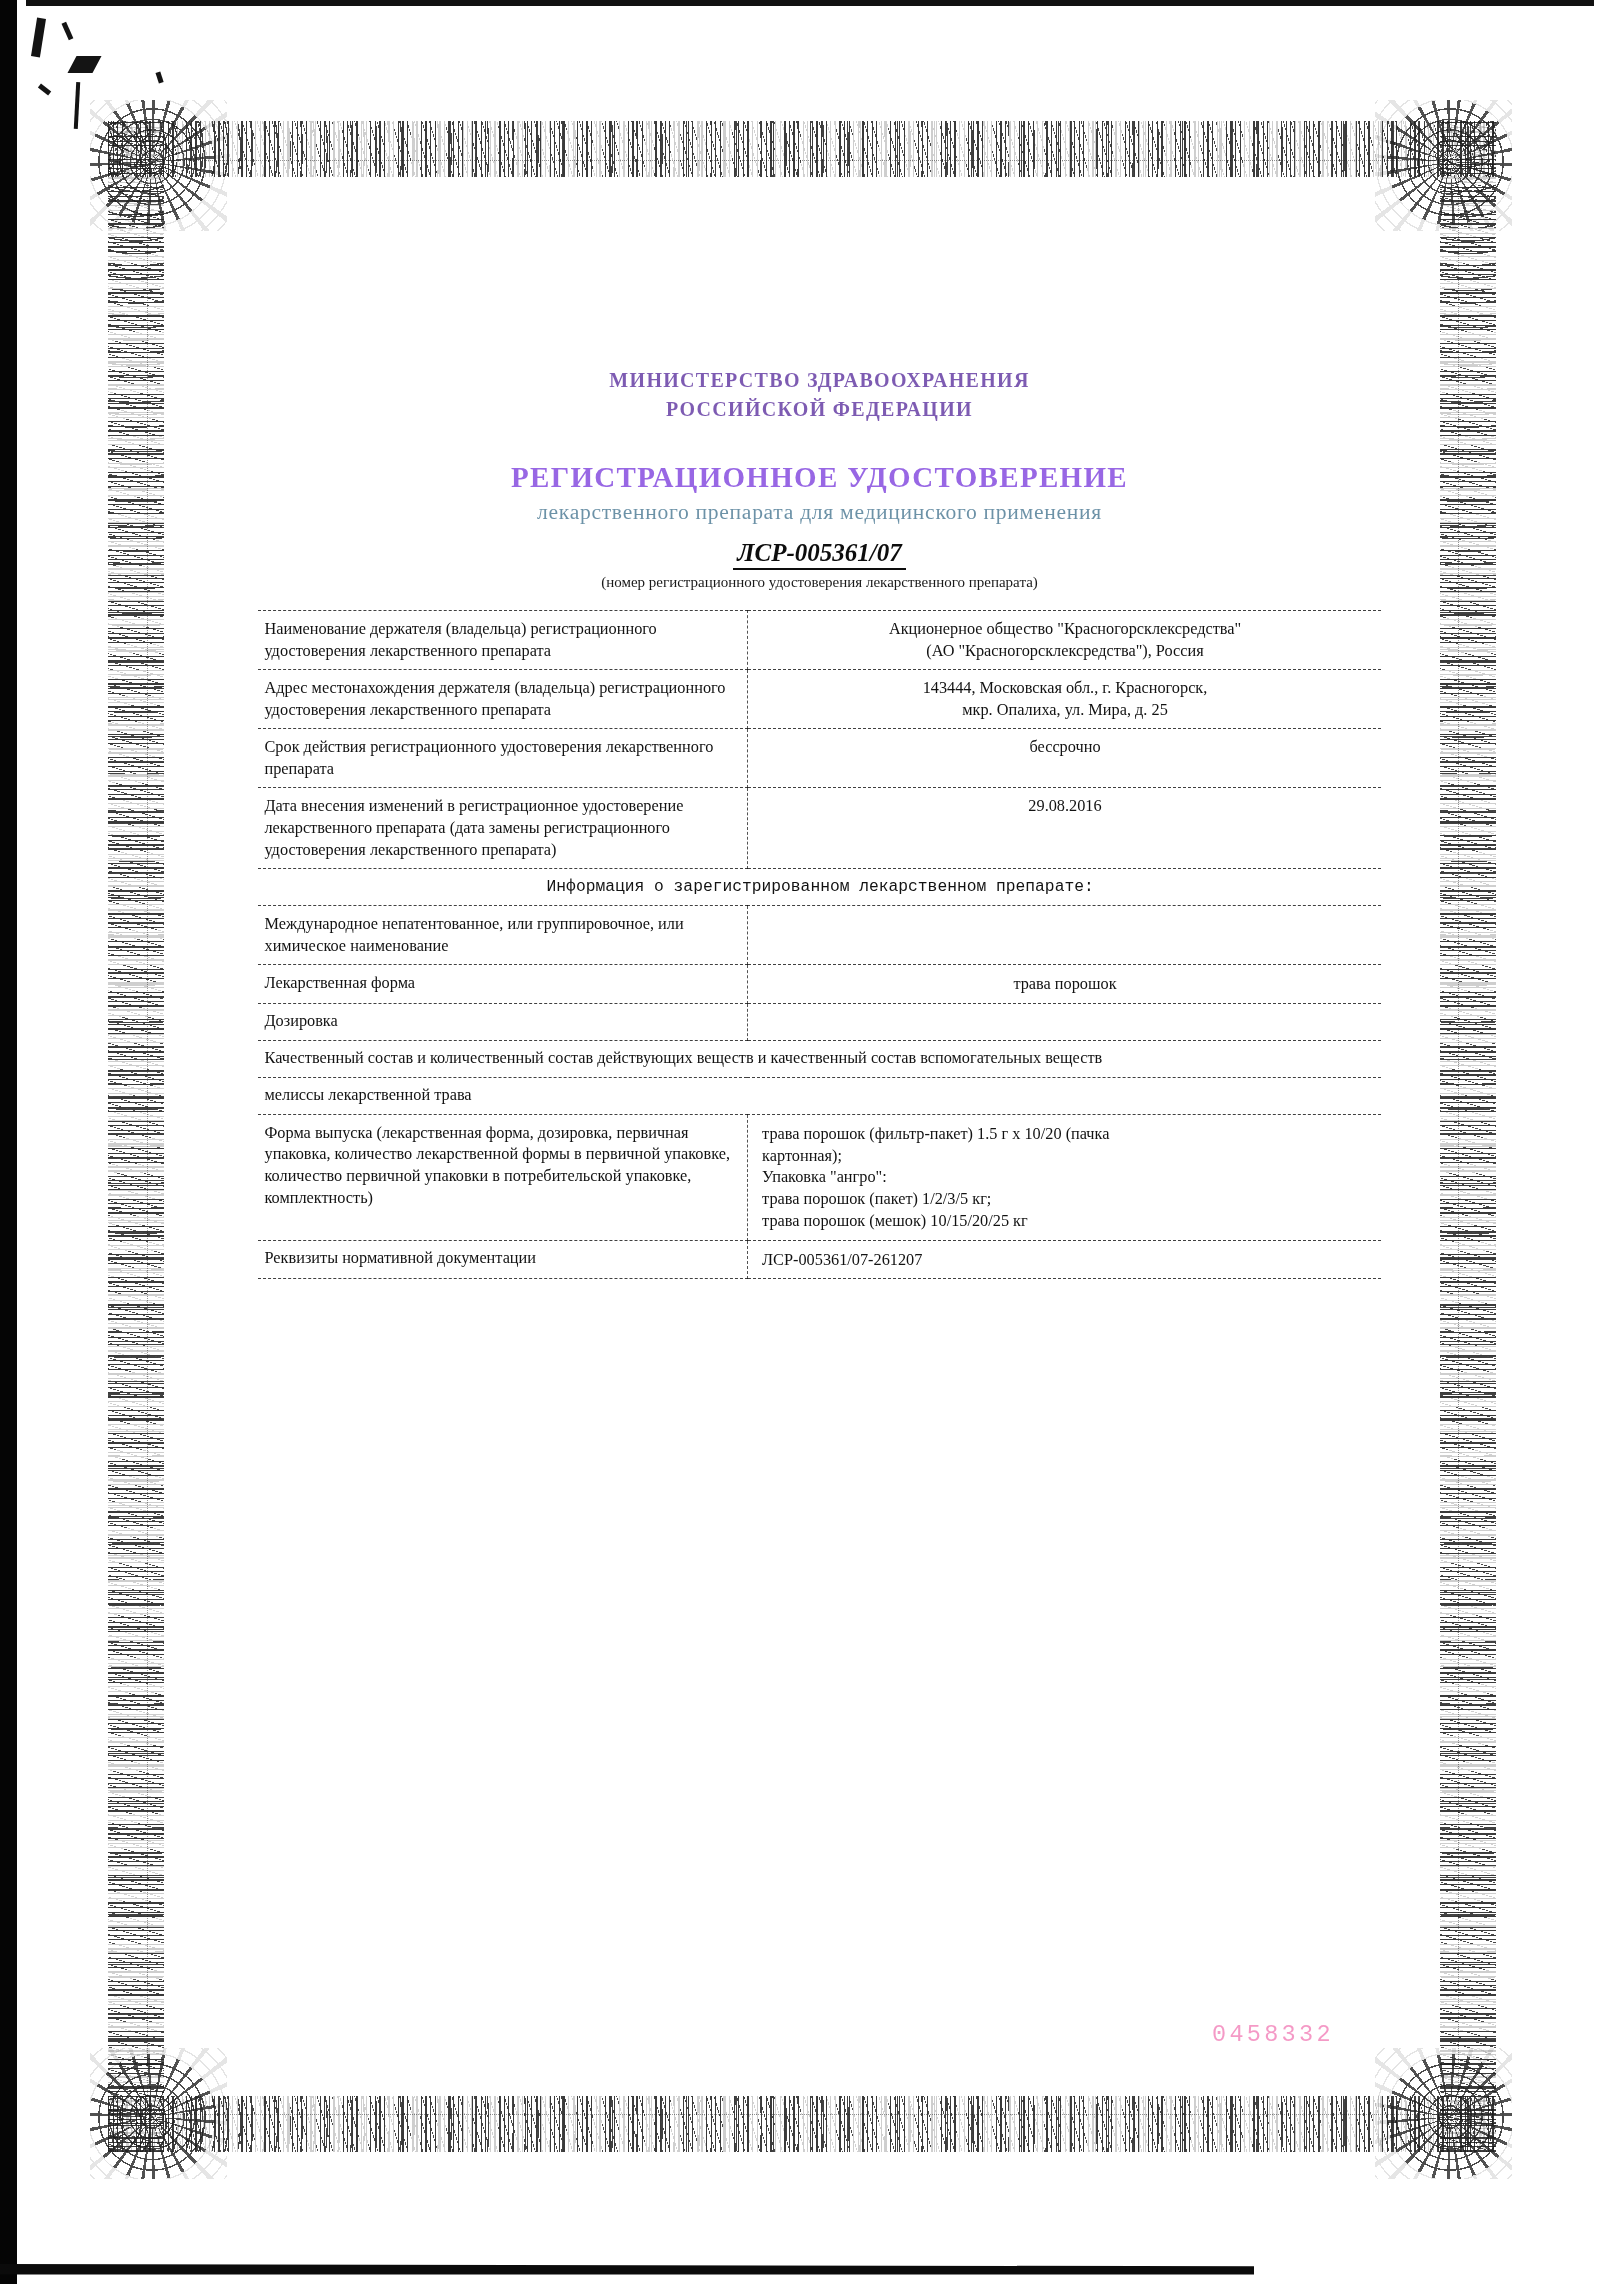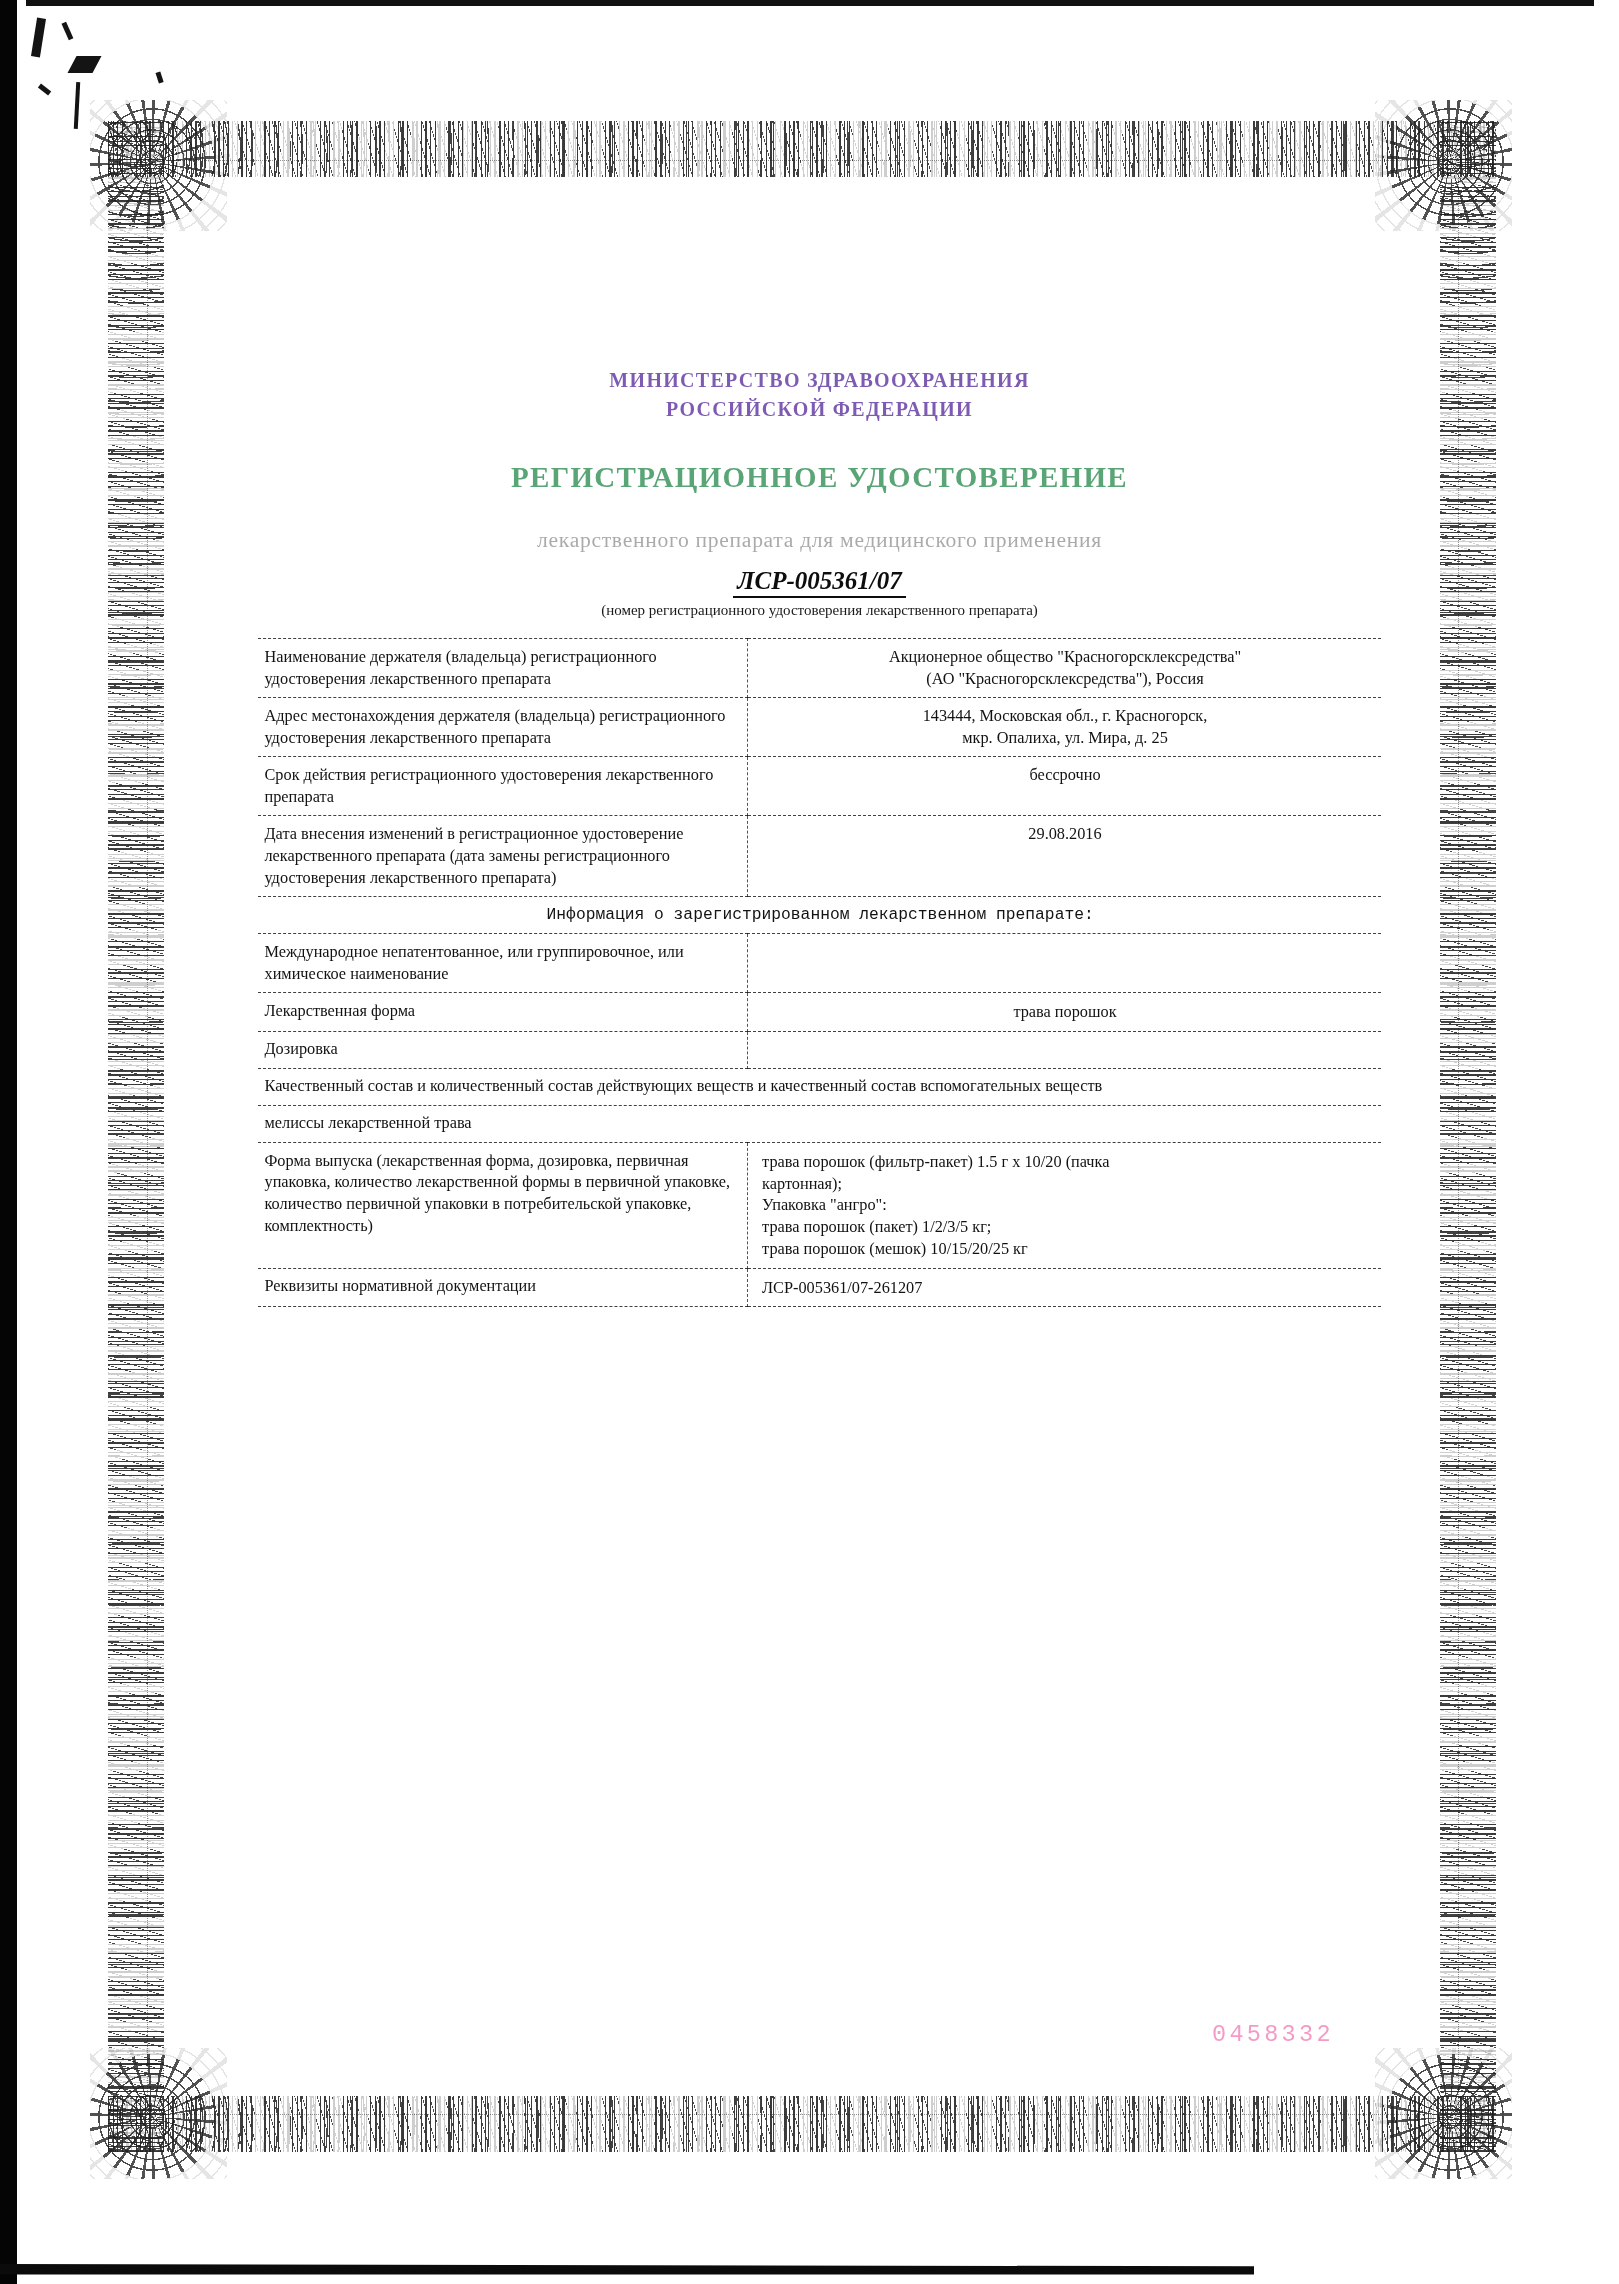--- a/index.html
+++ b/index.html
@@ -56,23 +56,23 @@
   #corner-br{left:1267px;top:1927px;transform:scale(-1,-1);}
   #frame-inner-rule{position:absolute;left:39px;top:39px;width:1310px;height:1953px;
     border:1.3px dotted rgba(20,20,20,.45);}
 
   
   #doc{position:absolute;left:258px;top:366px;width:1123px;}
 
   .ministry{text-align:center;font-size:20px;letter-spacing:1.3px;line-height:1.45;
     color:#4c1d95;opacity:.72;filter:blur(0.2px);font-weight:700;}
   .title-main{text-align:center;margin-top:37px;font-size:29px;font-weight:700;
-    letter-spacing:1.3px;color:#15803d;opacity:.7;filter:blur(0.2px);}
-  .title-sub{text-align:center;margin-top:34px;font-size:21.6px;letter-spacing:0.7px;
-    color:#737373;opacity:.6;filter:blur(0.3px);}
+    letter-spacing:1.3px;color:#6d28d9;opacity:.7;filter:blur(0.2px);}
+  .title-sub{text-align:center;margin-top:6px;font-size:21.6px;letter-spacing:0.7px;
+    color:#0c4a6e;opacity:.6;filter:blur(0.3px);}
   .regno{text-align:center;margin-top:14.4px;font-size:25px;font-weight:700;color:#0d0d0d;}
   .regno span{border-bottom:2.6px solid #0d0d0d;padding:0 3.9px 1.3px;font-style:italic;}
   .regno-caption{text-align:center;margin-top:6.5px;font-size:15px;color:#1a1a1a;}
 
   
   table.reg{border-collapse:collapse;width:1123px;margin-top:19.6px;table-layout:fixed;}
   table.reg td{vertical-align:top;padding:6.5px 5.2px 7.8px 6.5px;font-size:16.3px;line-height:1.34;
     color:#121212;border-bottom:1.3px dashed rgba(10,10,10,.78);}
   td.lbl{width:477px;border-right:1.3px dashed rgba(10,10,10,.7);}
   td.val{text-align:center;padding-top:22px;}

